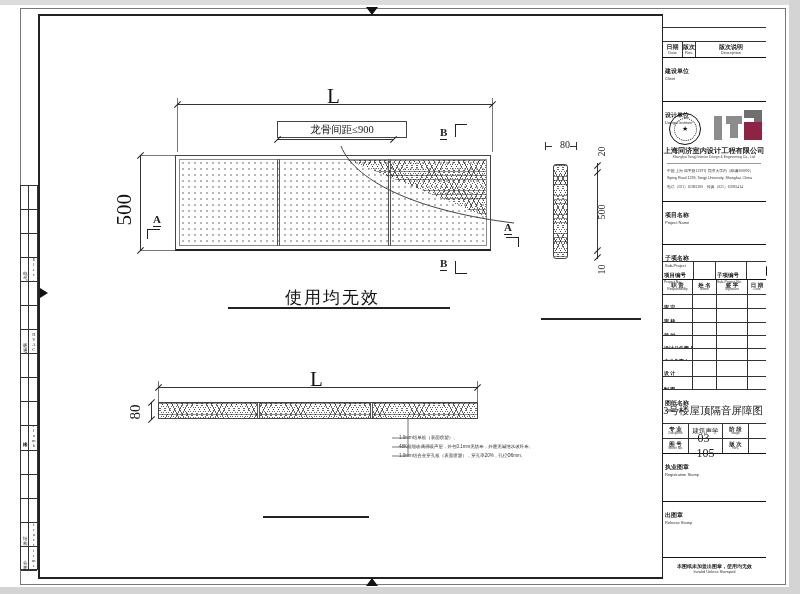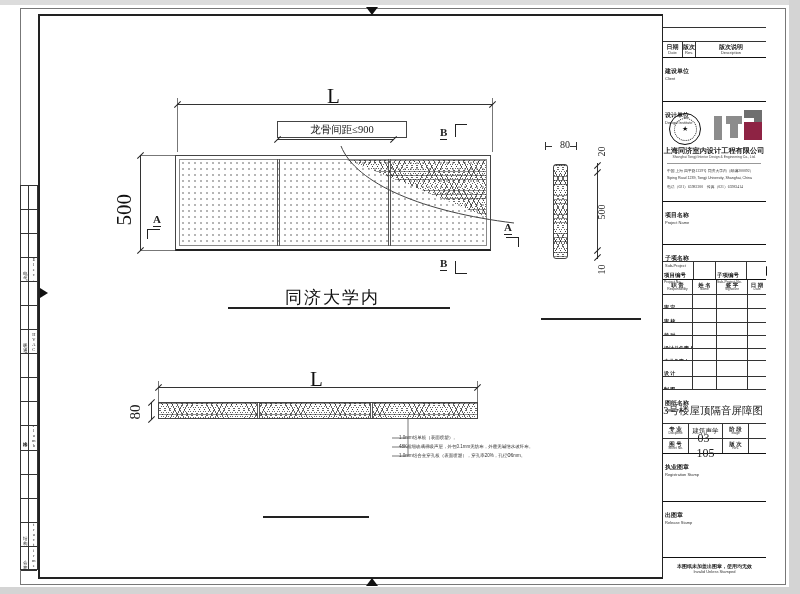--- a/index.html
+++ b/index.html
@@ -207,21 +207,21 @@
 
   <div class="a secl" style="left:153px;top:214px;">A</div>
   <div class="a" style="left:147px;top:229px;width:13px;height:10px;border-left:1.5px solid #222;border-top:1.5px solid #222;box-sizing:border-box;"></div>
   <div class="a secl" style="left:504px;top:222px;">A</div>
   <div class="a" style="left:506px;top:237px;width:13px;height:10px;border-right:1.5px solid #222;border-top:1.5px solid #222;box-sizing:border-box;"></div>
   <div class="a secl" style="left:440px;top:127px;">B</div>
   <div class="a" style="left:455px;top:124px;width:12px;height:13px;border-left:1.5px solid #222;border-top:1.5px solid #222;box-sizing:border-box;"></div>
   <div class="a secl" style="left:440px;top:258px;">B</div>
   <div class="a" style="left:455px;top:261px;width:12px;height:13px;border-left:1.5px solid #222;border-bottom:1.5px solid #222;box-sizing:border-box;"></div>
 
-  <div class="a vtitle" style="left:285px;top:286px;">同济大学内</div>
+  <div class="a vtitle" style="left:285px;top:286px;">使用均无效</div>
   <div class="a" style="left:228px;top:307px;width:222px;height:2px;background:#222;"></div>
 
   <div class="a ln" style="left:545px;top:142px;width:1px;height:8px;"></div>
   <div class="a ln" style="left:576px;top:142px;width:1px;height:8px;"></div>
   <div class="a ln" style="left:546px;top:146px;width:6px;height:1px;"></div>
   <div class="a ln" style="left:570px;top:146px;width:6px;height:1px;"></div>
   <div class="a" style="left:553px;top:139px;width:24px;text-align:center;font-size:10px;">80</div>
 
   <div class="a mesh" style="left:553px;top:164px;width:15px;height:95px;border:1px solid #444;border-radius:3px;box-sizing:border-box;"></div>
 

